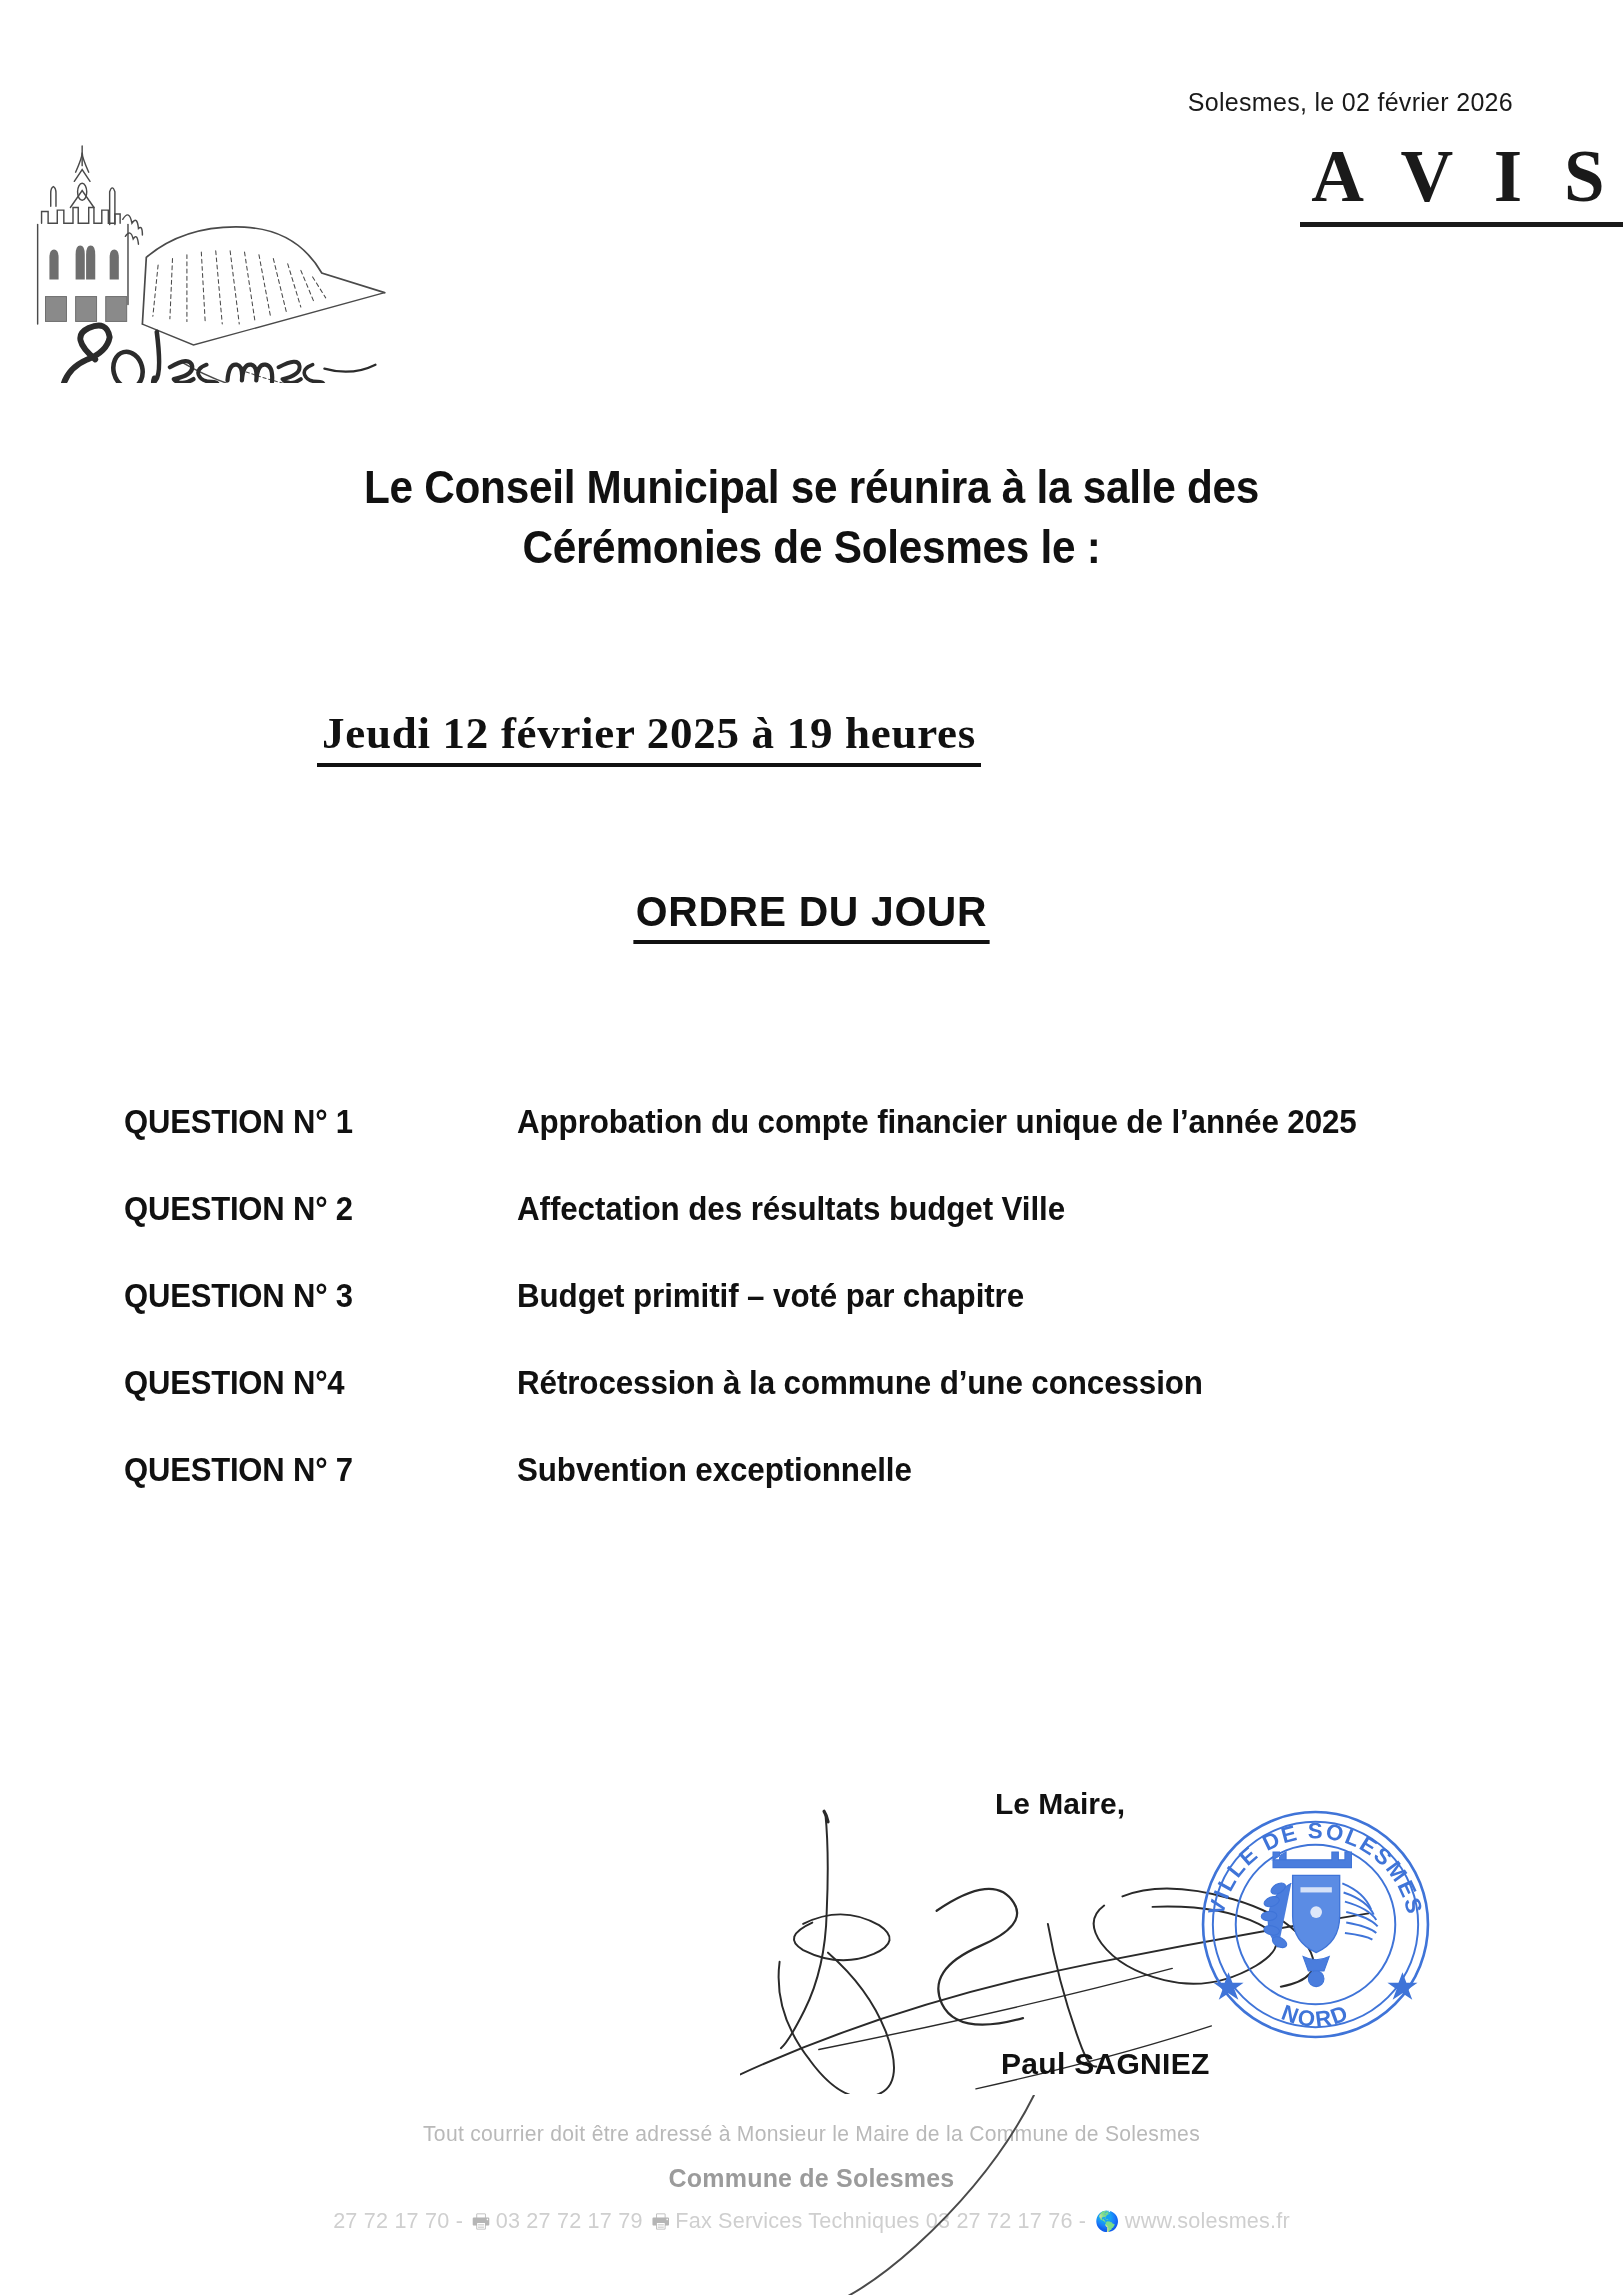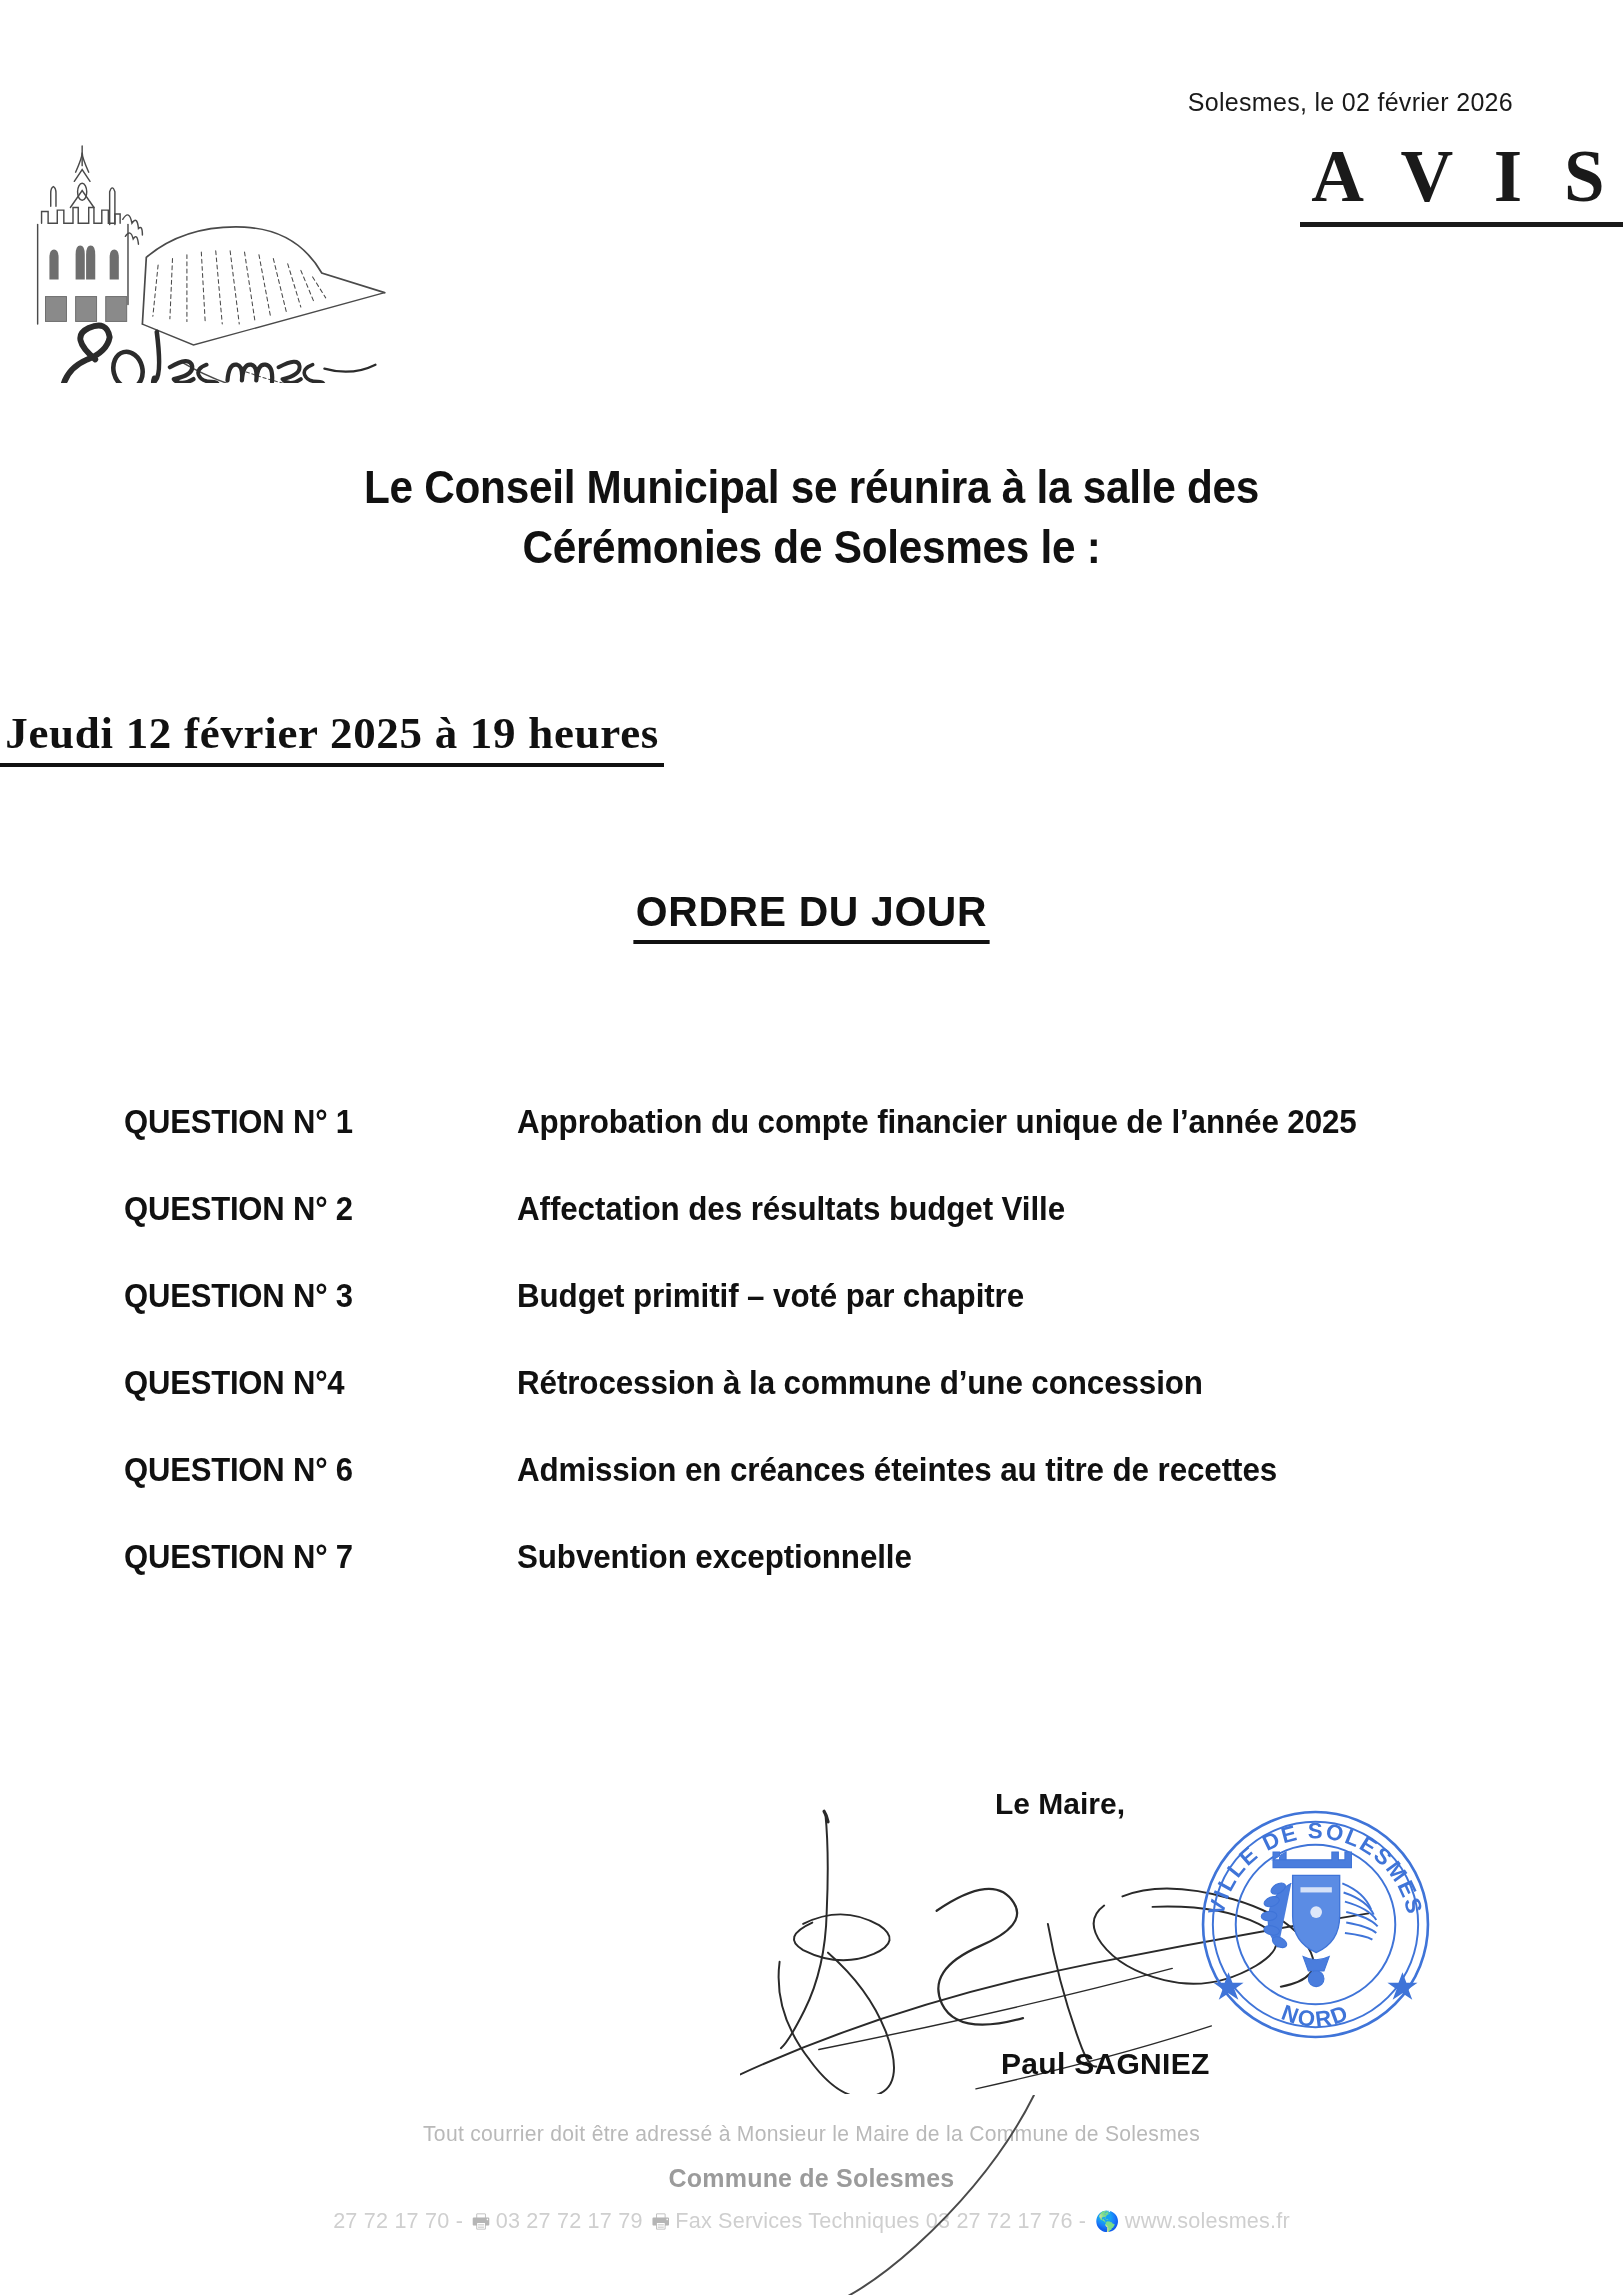--- a/index.html
+++ b/index.html
@@ -77,20 +77,21 @@
     transform: scaleX(0.92);
     transform-origin: center;
   }
 
   
   .meeting-date {
     position: absolute;
     left: 0;
     top: 707px;
     width: 1298px;
+    text-align: center;
   }
   .meeting-date .mdtext {
     font-family: "Liberation Serif", serif;
     font-weight: bold;
     font-size: 45px;
     letter-spacing: 0.7px;
     color: #111111;
     display: inline-block;
     border-bottom: 4.6px solid #111111;
     padding: 0 5.2px 3.9px 5.2px;
@@ -350,24 +351,20 @@
   </div>
   <div class="q-row">
     <div class="q-label">QUESTION N° 3</div>
     <div class="q-desc">Budget primitif – voté par chapitre</div>
   </div>
   <div class="q-row">
     <div class="q-label">QUESTION N°4</div>
     <div class="q-desc">Rétrocession à la commune d’une concession</div>
   </div>
   <div class="q-row">
-    <div class="q-label">QUESTION N° 6</div>
-    <div class="q-desc">Admission en créances éteintes au titre de recettes</div>
-  </div>
-  <div class="q-row">
     <div class="q-label">QUESTION N° 7</div>
     <div class="q-desc">Subvention exceptionnelle</div>
   </div>
 </div>
 
 <div class="sig-title">Le Maire,</div>
 
 <div class="signature-ink">
   <svg viewBox="0 0 1000 460" xmlns="http://www.w3.org/2000/svg">
     <g fill="none" stroke="#2a2a2a" stroke-linecap="round" stroke-linejoin="round">

